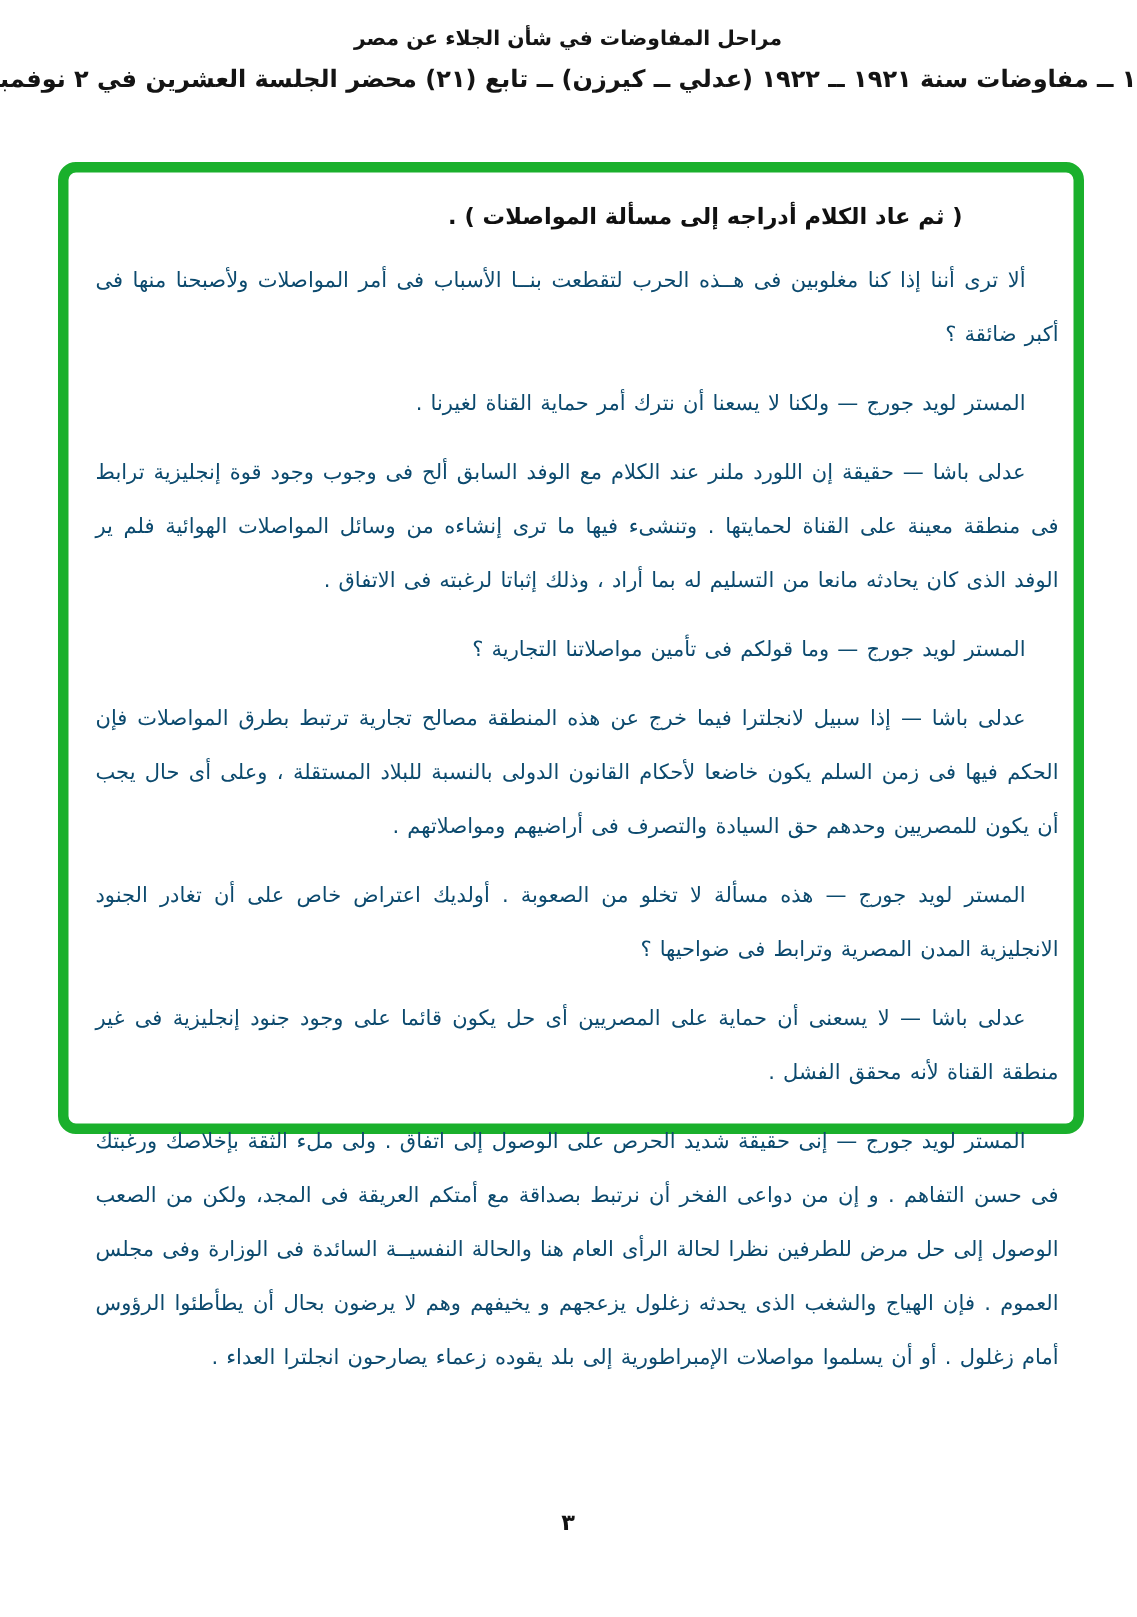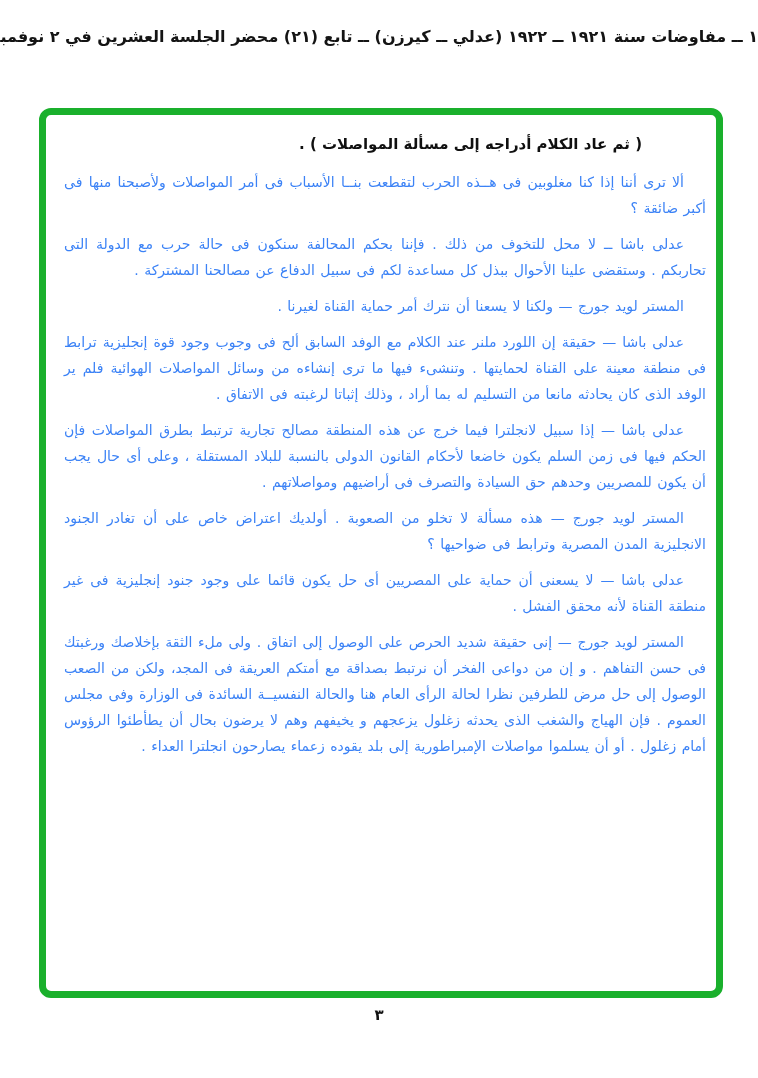--- a/index.html
+++ b/index.html
@@ -42,21 +42,21 @@
     font-size: 10.5px;
     font-weight: bold;
     color: #222;
   }
   
   .highlight-box {
     position: absolute;
     top: 108px;
     left: 39px;
     width: 684px;
-    height: 890px;
+    height: 648px;
     box-sizing: border-box;
     border: 7px solid #1ab02c;
     border-radius: 12px;
     background: transparent;
   }
   .box-content {
     position: absolute;
     top: 20px;
     right: 10px;
     left: 18px;
@@ -65,56 +65,57 @@
   .intro-note {
     font-size: 15px;
     font-weight: bold;
     text-align: right;
     padding-right: 64px;
     margin: 0 0 16px 0;
     color: #101010;
   }
   .para {
     font-size: 14px;
-    line-height: 26px;
+    line-height: 36px;
     text-align: justify;
     text-indent: 22px;
     margin: 0 0 10px 0;
-    color: #3b82f6;
+    color: #0c4a6e;
     word-spacing: 1px;
   }
   
   .page-number {
     position: absolute;
     top: 1006px;
     left: 0;
     width: 100%;
     text-align: center;
     font-size: 15px;
     font-weight: bold;
     color: #111;
   }
 </style>
 </head>
 <body>
 
 <div class="page">
 
   <div class="header">
+    <div class="title">مراحل المفاوضات في شأن الجلاء عن مصر</div>
     <div class="subtitle">١ ــ مفاوضات سنة ١٩٢١ ــ ١٩٢٢ (عدلي ــ كيرزن) ــ تابع (٢١) محضر الجلسة العشرين في ٢ نوفمبر</div>
   </div>
 
   <div class="highlight-box" style="border-color: rgb(26, 176, 44);">
     <div class="box-content">
       <p class="intro-note">( ثم عاد الكلام أدراجه إلى مسألة المواصلات ) .</p>
 
       <p class="para">ألا ترى أننا إذا كنا مغلوبين فى هــذه الحرب لتقطعت بنــا الأسباب فى أمر المواصلات ولأصبحنا منها فى أكبر ضائقة ؟</p>
-      <p class="para">عدلى باشا ــ لا محل للتخوف من ذلك . فإننا بحكم المحالفة سنكون فى حالة حرب مع الدولة التى تحاربكم . وستقضى علينا الأحوال ببذل كل مساعدة لكم فى سبيل الدفاع عن مصالحنا المشتركة .</p>
       <p class="para">المستر لويد جورج — ولكنا لا يسعنا أن نترك أمر حماية القناة لغيرنا .</p>
       <p class="para">عدلى باشا — حقيقة إن اللورد ملنر عند الكلام مع الوفد السابق ألح فى وجوب وجود قوة إنجليزية ترابط فى منطقة معينة على القناة لحمايتها . وتنشىء فيها ما ترى إنشاءه من وسائل المواصلات الهوائية فلم ير الوفد الذى كان يحادثه مانعا من التسليم له بما أراد ، وذلك إثباتا لرغبته فى الاتفاق .</p>
+      <p class="para">المستر لويد جورج — وما قولكم فى تأمين مواصلاتنا التجارية ؟</p>
       <p class="para">عدلى باشا — إذا سبيل لانجلترا فيما خرج عن هذه المنطقة مصالح تجارية ترتبط بطرق المواصلات فإن الحكم فيها فى زمن السلم يكون خاضعا لأحكام القانون الدولى بالنسبة للبلاد المستقلة ، وعلى أى حال يجب أن يكون للمصريين وحدهم حق السيادة والتصرف فى أراضيهم ومواصلاتهم .</p>
       <p class="para">المستر لويد جورج — هذه مسألة لا تخلو من الصعوبة . أولديك اعتراض خاص على أن تغادر الجنود الانجليزية المدن المصرية وترابط فى ضواحيها ؟</p>
       <p class="para">عدلى باشا — لا يسعنى أن حماية على المصريين أى حل يكون قائما على وجود جنود إنجليزية فى غير منطقة القناة لأنه محقق الفشل .</p>
       <p class="para">المستر لويد جورج — إنى حقيقة شديد الحرص على الوصول إلى اتفاق . ولى ملء الثقة بإخلاصك ورغبتك فى حسن التفاهم . و إن من دواعى الفخر أن نرتبط بصداقة مع أمتكم العريقة فى المجد، ولكن من الصعب الوصول إلى حل مرض للطرفين نظرا لحالة الرأى العام هنا والحالة النفسيــة السائدة فى الوزارة وفى مجلس العموم . فإن الهياج والشغب الذى يحدثه زغلول يزعجهم و يخيفهم وهم لا يرضون بحال أن يطأطئوا الرؤوس أمام زغلول . أو أن يسلموا مواصلات الإمبراطورية إلى بلد يقوده زعماء يصارحون انجلترا العداء .</p>
     </div>
   </div>
 
   <div class="page-number">٣</div>
 
 </div>

